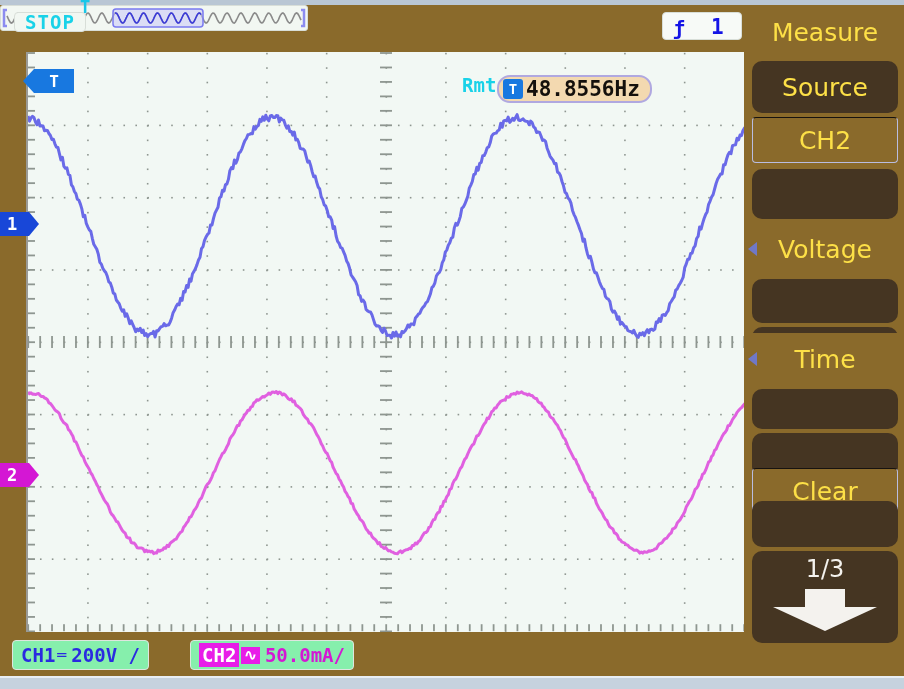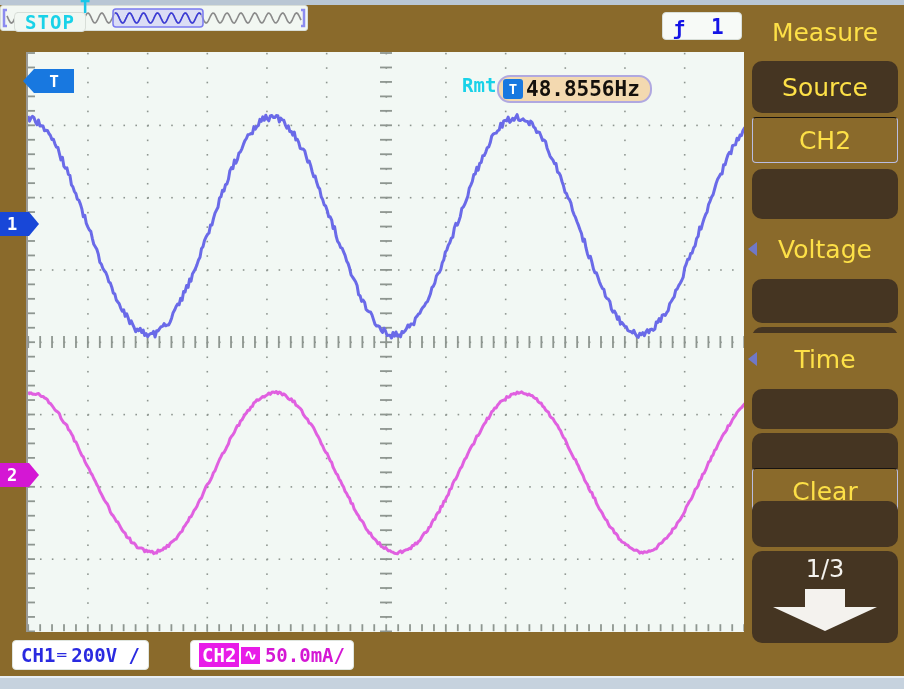--- a/index.html
+++ b/index.html
@@ -164,21 +164,21 @@
   #freq-value {
     font-family: "DejaVu Sans Mono", monospace;
     font-size: 21px; font-weight: bold; color: #14100c;
     letter-spacing: 0px;
   }
 
   
   .chbar {
     position: absolute;
     height: 30px;
-    background: #ffffff;
+    background: #86efac;
     border: 1px solid #dfe5df;
     border-radius: 4px;
     box-sizing: border-box;
     display: flex; align-items: center;
     padding: 0 8px;
     font-family: "DejaVu Sans Mono", monospace;
     font-size: 19px; font-weight: bold;
     white-space: nowrap;
   }
   #ch1-bar { left: 12px; top: 640px; color: #2a2ae0; }

